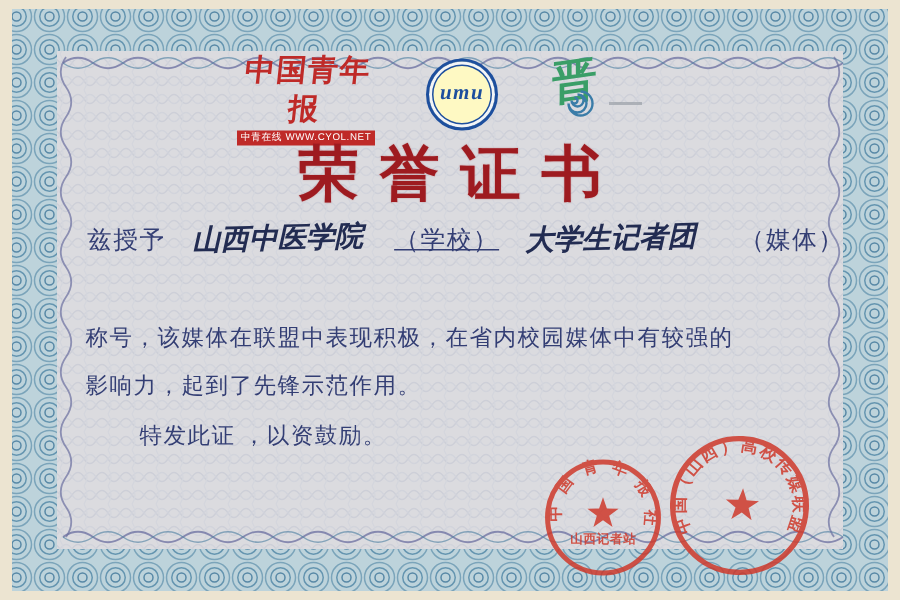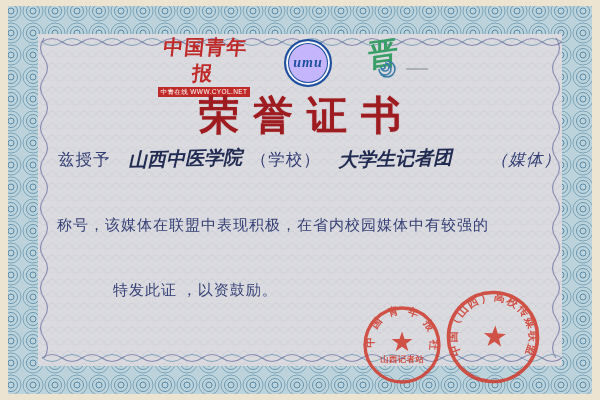--- a/index.html
+++ b/index.html
@@ -10,45 +10,45 @@
   }
   .bg-svg{position:absolute;left:0;top:0;z-index:0;}
   .abs{position:absolute;}
   
   .cyd-logo{left:158px;top:34px;width:92px;text-align:center;z-index:2;}
   .cyd-name{font-size:20px;line-height:26px;font-weight:bold;color:#bf2a28;
     letter-spacing:1px;transform:skewX(-6deg);display:block;}
   .cyd-bar{display:block;background:#bf2a28;color:#fff;font-size:6.5px;line-height:10px;
     font-family:"Liberation Sans",sans-serif;letter-spacing:.4px;margin-top:1px;}
   .cumu-logo{left:284px;top:39px;width:44px;height:44px;border-radius:50%;
-    background:#c4b5fd;border:2px solid #1d4f9e;box-shadow:inset 0 0 0 2px #f3f5f7,inset 0 0 0 3px #1d4f9e;
+    background:#fef9c3;border:2px solid #1d4f9e;box-shadow:inset 0 0 0 2px #f3f5f7,inset 0 0 0 3px #1d4f9e;
     display:flex;align-items:center;justify-content:center;z-index:2;}
   .cumu-letters{font-style:italic;font-weight:bold;color:#1d4f9e;font-size:14px;
     font-family:"Liberation Serif",serif;letter-spacing:1px;}
   .jin-logo{left:366px;top:38px;width:64px;height:44px;z-index:2;}
   .jin-glyph{position:absolute;left:2px;top:-4px;font-size:30px;color:#3a9e67;
     font-weight:bold;transform:rotate(-8deg) skewX(-8deg);}
   .jin-spiral{position:absolute;left:8px;top:18px;}
   .jin-smalltext{position:absolute;left:40px;top:30px;width:22px;height:2px;background:#9aa0a6;opacity:.7;}
   
   .title{left:0;top:88px;width:100%;text-align:center;font-size:40px;font-weight:bold;
     color:#9e1b20;letter-spacing:14px;text-indent:14px;z-index:2;
     text-shadow:0 0 1px rgba(158,27,32,.5);}
   
   .bl{z-index:2;color:#333e74;font-size:15px;letter-spacing:1px;white-space:nowrap;}
   .l1{left:58px;top:146px;font-size:16.5px;}
   .l2{left:94px;top:185px;font-size:17.5px;letter-spacing:.5px;}
   .l3{left:57px;top:216px;}
   .l4{left:57px;top:248px;}
-  .l5{left:113px;top:281px;}
+  .l5{left:93px;top:281px;}
   .hand{font-style:italic;font-weight:600;color:#222c52;font-size:19px;
     display:inline-block;transform:rotate(-1.5deg);letter-spacing:0;}
   .g1{margin-left:12px;}
-  .g2{margin-left:4px;}
-  .g3{margin-left:34px;font-style:italic;}
+  .g2{margin-left:16px;text-decoration:underline;}
+  .g3{margin-left:24px;}
   
   .seal{z-index:5;opacity:.85;}
   .seal-left{left:360px;top:303px;width:84px;height:84px;}
   .seal-right{left:444px;top:288px;width:98px;height:98px;transform:rotate(3deg);}
   .date{left:357px;top:349px;font-size:15px;letter-spacing:2.5px;color:#2b3668;
     z-index:6;font-weight:bold;}
 </style>
 </head>
 <body>
 
@@ -101,20 +101,21 @@
 
   <div class="abs bl l1">
     <span>兹授予</span>
     <span class="hand g1">山西中医学院</span>
     <span class="g2">（学校）</span>
     <span class="hand g1">大学生记者团</span>
     <span class="g3">（媒体）</span>
   </div>
 
   <div class="abs bl l3">称号，该媒体在联盟中表现积极，在省内校园媒体中有较强的</div>
+  <div class="abs bl l4">影响力，起到了先锋示范作用。</div>
   <div class="abs bl l5">特发此证 ，以资鼓励。</div>
 
 
   <svg class="abs seal seal-left" viewBox="0 0 100 100">
     <circle cx="50" cy="50" r="44" fill="none" stroke="#cf3a2c" stroke-width="4"></circle>
     <path id="arcL" d="M17,55 A34,34 0 1 1 83,55" fill="none"></path>
     <text font-size="12.5" fill="#cf3a2c" font-weight="bold">
       <textPath href="#arcL" startOffset="2" textLength="122" lengthAdjust="spacing">中国青年报社</textPath>
     </text>
     <polygon fill="#cf3a2c" points="50,34 53.1,42.8 62.4,43 54.9,48.6 57.6,57.5 50,52.2 42.4,57.5 45.1,48.6 37.6,43 46.9,42.8"></polygon>

